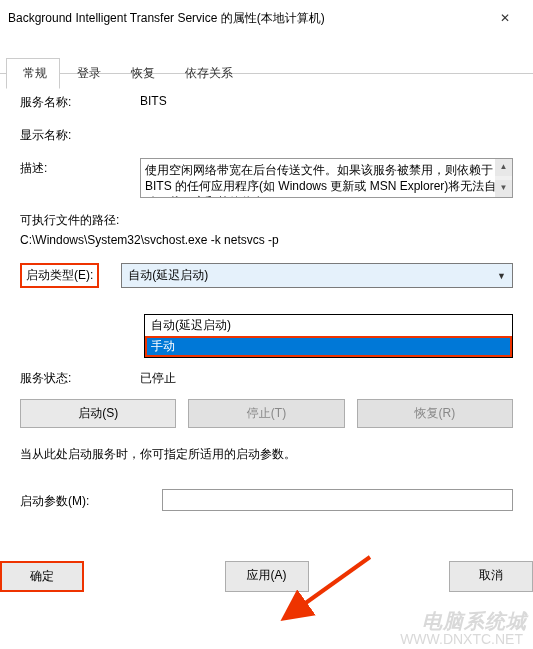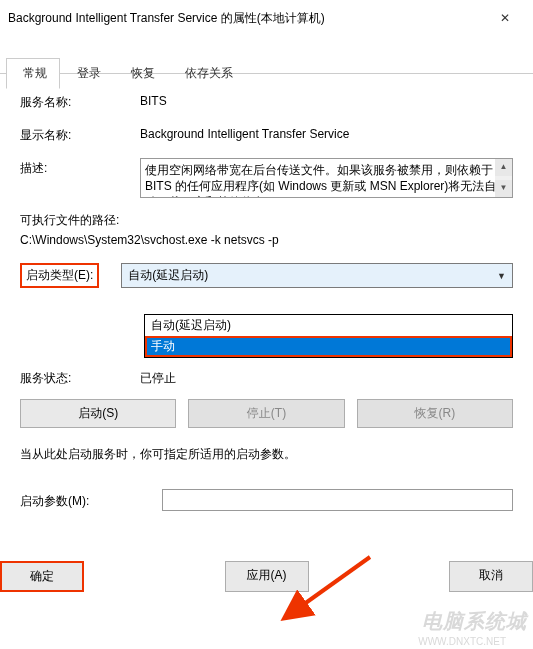--- a/index.html
+++ b/index.html
@@ -50,21 +50,21 @@
 
 .dlg-btns { display: flex; justify-content: space-between; gap: 3px; }
 .dlg-btn { width: 84px; border: 1px solid #adadad; background: #e9e9e9; padding: 5px 0; text-align: center; cursor: pointer; }
 .dlg-btn.ok { border: 2px solid #e30; }
 
 
 .arrow { position: absolute; pointer-events: none; }
 .arrow svg { overflow: visible; }
 
 .watermark { position: absolute; right: 6px; bottom: 14px; color: rgba(180,180,180,0.5); font-size: 20px; font-weight: bold; letter-spacing: 1px; font-style: italic; }
-.watermark-url { position: absolute; right: 27px; bottom: 2px; color: rgba(180,180,180,0.5); font-size: 10px; }
+.watermark-url { position: absolute; right: 10px; bottom: 2px; color: rgba(180,180,180,0.5); font-size: 14px; }
 </style>
 </head>
 <body>
 
 <div class="titlebar">
   <span class="titlebar-text">Background Intelligent Transfer Service 的属性(本地计算机)</span>
   <div class="close-btn">
     <span>✕</span>
   </div>
 </div>
@@ -78,21 +78,20 @@
 
 <div class="content">
 
   <div class="row">
     <div class="label">服务名称:</div>
     <div class="value">BITS</div>
   </div>
 
   <div class="row">
     <div class="label">显示名称:</div>
-    <div class="value">Background Intelligent Transfer Service</div>
   </div>
 
   <div class="row">
     <div class="label">描述:</div>
     <div class="desc-box">
       <span>使用空闲网络带宽在后台传送文件。如果该服务被禁用，则依赖于 BITS 的任何应用程序(如 Windows 更新或 MSN Explorer)将无法自动下载程序和其他信息</span>
       <div class="desc-scroll">
         <div class="desc-scroll-btn">▲</div>
         <div class="desc-scroll-btn">▼</div>
       </div>

